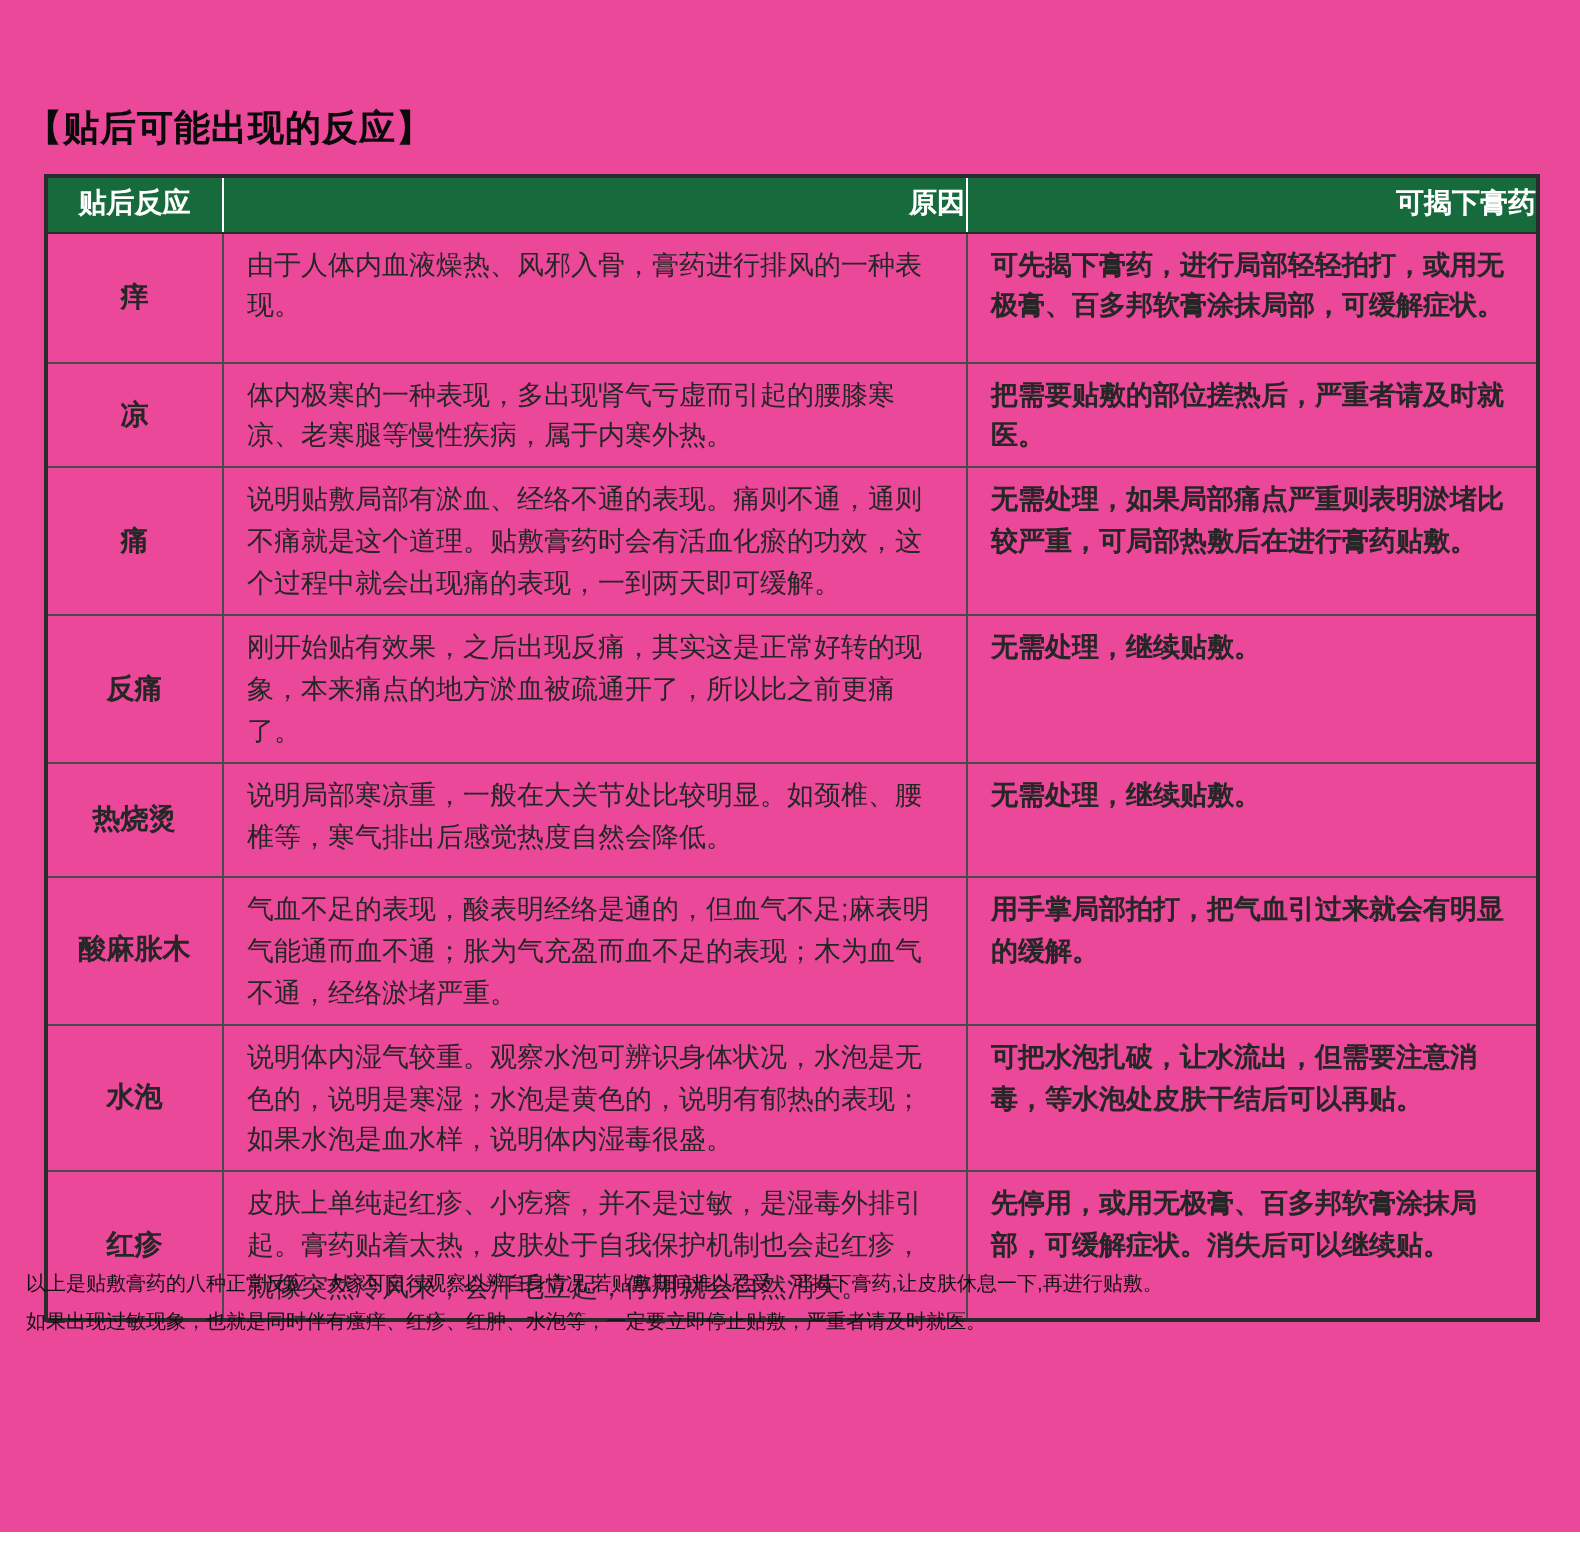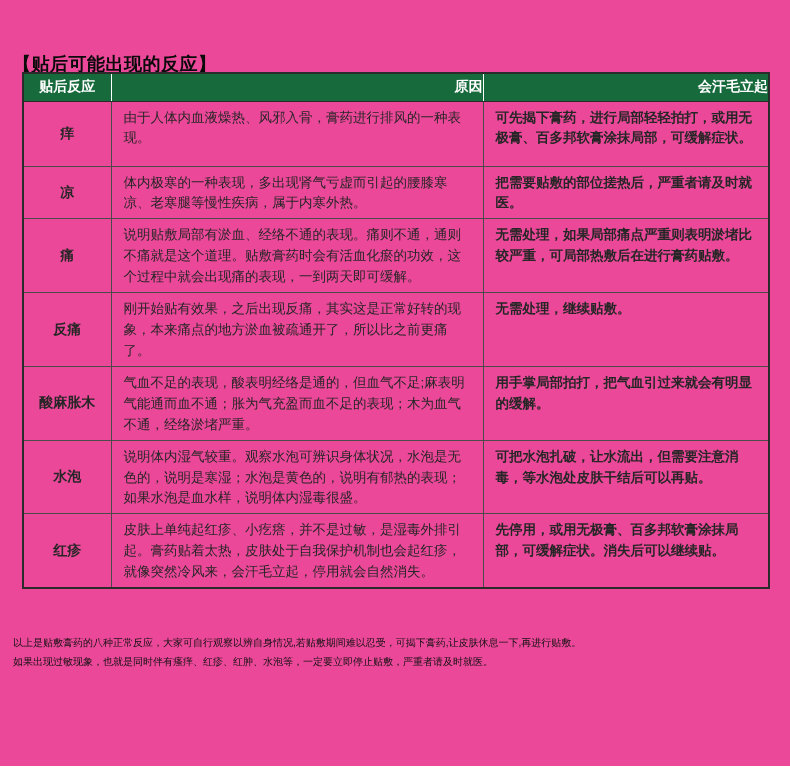--- a/index.html
+++ b/index.html
@@ -12,21 +12,21 @@
   html,body{margin:0;padding:0;background:#ffffff;}
   body{font-family:"Liberation Sans","DejaVu Sans",sans-serif;color:var(--text);}
   .canvas{position:relative;width:790px;height:766px;background:#ec4899;overflow:hidden;}
 
   .page-title{
     position:absolute;left:13px;top:52px;
     font-size:18px;font-weight:bold;color:#0a0a0a;letter-spacing:0.5px;
   }
 
   table.reaction-table{
-    position:absolute;left:22px;top:72px;width:746px;
+    position:absolute;left:22px;top:87px;width:746px;
     border-collapse:collapse;table-layout:fixed;
     border:2px solid var(--border-dark);
   }
   col.c1{width:88px;}
   col.c2{width:372px;}
   col.c3{width:286px;}
 
   th{
     background:var(--green);color:#ffffff;
     font-size:14px;font-weight:bold;height:28px;
@@ -67,21 +67,21 @@
   <table class="reaction-table">
     <colgroup>
         <col class="c1">
         <col class="c2">
         <col class="c3">
       </colgroup>
     <thead>
       <tr>
         <th>贴后反应</th>
         <th>原因</th>
-        <th>会汗毛立起</th>
+        <th>可揭下膏药</th>
       </tr>
     </thead>
     <tbody>
       <tr class="r1">
         <td class="reaction-cell">痒</td>
         <td class="cause-cell">由于人体内血液燥热、风邪入骨，膏药进行排风的一种表现。</td>
         <td class="treatment-cell">可先揭下膏药，进行局部轻轻拍打，或用无极膏、百多邦软膏涂抹局部，可缓解症状。</td>
       </tr>
       <tr class="r2">
         <td class="reaction-cell">凉</td>
@@ -89,20 +89,25 @@
         <td class="treatment-cell">把需要贴敷的部位搓热后，严重者请及时就医。</td>
       </tr>
       <tr class="r3">
         <td class="reaction-cell">痛</td>
         <td class="cause-cell">说明贴敷局部有淤血、经络不通的表现。痛则不通，通则不痛就是这个道理。贴敷膏药时会有活血化瘀的功效，这个过程中就会出现痛的表现，一到两天即可缓解。</td>
         <td class="treatment-cell">无需处理，如果局部痛点严重则表明淤堵比较严重，可局部热敷后在进行膏药贴敷。</td>
       </tr>
       <tr class="r4">
         <td class="reaction-cell">反痛</td>
         <td class="cause-cell">刚开始贴有效果，之后出现反痛，其实这是正常好转的现象，本来痛点的地方淤血被疏通开了，所以比之前更痛了。</td>
+        <td class="treatment-cell">无需处理，继续贴敷。</td>
+      </tr>
+      <tr class="r5">
+        <td class="reaction-cell">热烧烫</td>
+        <td class="cause-cell">说明局部寒凉重，一般在大关节处比较明显。如颈椎、腰椎等，寒气排出后感觉热度自然会降低。</td>
         <td class="treatment-cell">无需处理，继续贴敷。</td>
       </tr>
       <tr class="r6">
         <td class="reaction-cell">酸麻胀木</td>
         <td class="cause-cell">气血不足的表现，酸表明经络是通的，但血气不足;麻表明气能通而血不通；胀为气充盈而血不足的表现；木为血气不通，经络淤堵严重。</td>
         <td class="treatment-cell">用手掌局部拍打，把气血引过来就会有明显的缓解。</td>
       </tr>
       <tr class="r7">
         <td class="reaction-cell">水泡</td>
         <td class="cause-cell">说明体内湿气较重。观察水泡可辨识身体状况，水泡是无色的，说明是寒湿；水泡是黄色的，说明有郁热的表现；如果水泡是血水样，说明体内湿毒很盛。</td>

